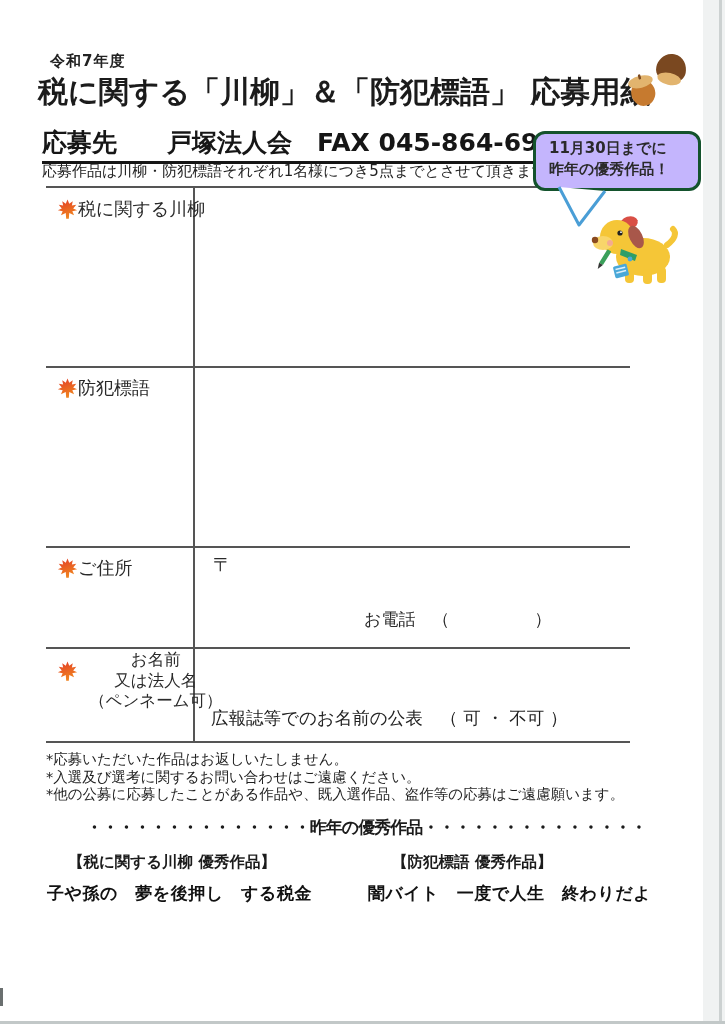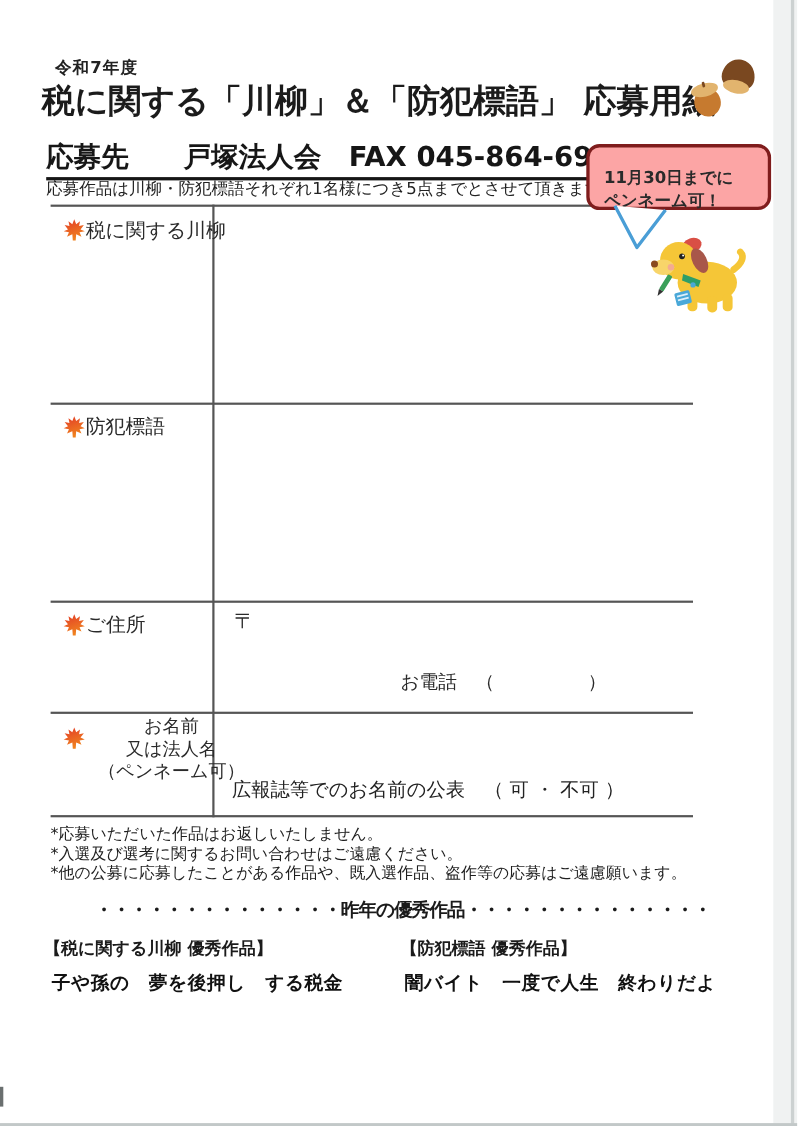--- a/index.html
+++ b/index.html
@@ -8,43 +8,43 @@
     font-family:"DejaVu Sans","Liberation Sans",sans-serif;color:#1f1f1f;
   }
   
   .fiscal-year{position:absolute;left:50px;top:52px;font-size:15px;font-weight:bold;letter-spacing:1px;color:#222;}
   .main-title{position:absolute;left:38px;top:72px;font-size:30px;font-weight:bold;letter-spacing:0px;color:#1b1b1b;white-space:nowrap;}
   .acorns{position:absolute;left:621px;top:50px;}
   .dest-line{position:absolute;left:42px;top:126px;font-size:25px;font-weight:bold;color:#161616;
     border-bottom:3px solid #161616;padding:0 6px 2px 0;white-space:nowrap;letter-spacing:0px;}
   .limit-note{position:absolute;left:42px;top:162px;font-size:15px;color:#222;white-space:nowrap;}
   
-  .bubble{position:absolute;left:533px;top:131px;width:168px;height:60px;background:#fca5a5;
-    border:3px solid #7f1d1d;border-radius:12px;z-index:5;box-sizing:border-box;
-    padding:17px 0 0 13px;font-size:15px;font-weight:bold;line-height:21px;color:#2a2a2a;}
+  .bubble{position:absolute;left:533px;top:131px;width:168px;height:60px;background:#c4b5fd;
+    border:3px solid #14532d;border-radius:12px;z-index:5;box-sizing:border-box;
+    padding:4px 0 0 13px;font-size:15px;font-weight:bold;line-height:21px;color:#2a2a2a;}
   .bubble-tail{position:absolute;left:553px;top:185px;z-index:6;}
   .dog{position:absolute;left:583px;top:205px;z-index:4;}
   
   .hline{position:absolute;left:46px;width:584px;height:2px;background:#555;}
   .vline{position:absolute;left:193px;top:186px;width:2px;height:557px;background:#555;}
   
   .row-label{position:absolute;display:flex;align-items:center;gap:0;font-size:18px;color:#2a2a2a;}
   .leaf{width:21px;height:22px;flex:0 0 auto;}
   .name-label{position:absolute;left:57px;top:650px;display:flex;gap:11px;}
   .name-label .lines{font-size:16.5px;line-height:20.5px;color:#2a2a2a;text-align:center;}
   .name-label .leaf{margin-top:10px;}
   
   .postal-mark{position:absolute;left:213px;top:552px;font-size:19px;color:#2a2a2a;}
   .phone-label{position:absolute;left:364px;top:608px;font-size:17px;color:#2a2a2a;white-space:nowrap;}
   .publish-label{position:absolute;left:211px;top:706px;font-size:17.5px;color:#222;white-space:nowrap;}
   
   .notes{position:absolute;left:46px;top:751px;font-size:14.5px;line-height:17.5px;color:#1e1e1e;}
   
   .ly-heading{position:absolute;left:0;top:816px;width:690px;text-align:center;font-size:17px;font-weight:bold;color:#1b1b1b;letter-spacing:-1px;padding-left:21px;}
-  .col-header{position:absolute;top:852px;font-size:15.5px;font-weight:bold;color:#1b1b1b;white-space:nowrap;}
+  .col-header{position:absolute;top:852px;font-size:15.5px;font-weight:bold;color:#1b1b1b;white-space:nowrap;margin-left:28px;}
   .col-header.left{left:40px;}
   .col-header.right{left:364px;}
   .col-work{position:absolute;top:882px;font-size:17px;font-weight:bold;color:#111;white-space:nowrap;letter-spacing:0.5px;}
   .col-work.left{left:47px;}
   .col-work.right{left:368px;}
   
   .edge-band{position:absolute;left:703px;top:0;width:22px;height:1024px;background:#f0f2f2;}
   .edge-line{position:absolute;left:719px;top:0;width:3px;height:1024px;background:#ccd1d1;}
   .bottom-line{position:absolute;left:0;top:1021px;width:725px;height:3px;background:#c2c8c8;}
   .left-tick{position:absolute;left:0;top:988px;width:3px;height:18px;background:#6a6f6f;}
@@ -79,21 +79,21 @@
       <ellipse cx="22" cy="31.5" rx="12.5" ry="6" fill="#e2b46e"></ellipse>
       <rect x="21" y="24" width="2.5" height="5" rx="1" fill="#7a4820"></rect>
     </g>
   </svg>
 
   <div class="dest-line">応募先　　戸塚法人会　FAX 045-864-6953</div>
   <div class="limit-note">応募作品は川柳・防犯標語それぞれ1名様につき5点までとさせて頂きます。</div>
 
   <div class="bubble">
     <div>11月30日までに</div>
-    <div>ペンネーム可！</div>
+    <div>昨年の優秀作品！</div>
   </div>
   <svg class="bubble-tail" width="56" height="46" viewBox="0 0 56 46">
     <path d="M6 2 L26 40 L52 6" fill="#ffffff" stroke="#4a9ed6" stroke-width="3" stroke-linejoin="round"></path>
   </svg>
 
   <svg class="dog" width="104" height="82" viewBox="0 0 104 82">
     <path d="M84 40 C92 34 94 28 90 24" stroke="#f5c637" stroke-width="6" fill="none" stroke-linecap="round"></path>
     <ellipse cx="60" cy="52" rx="27" ry="19" fill="#f5c637"></ellipse>
     <rect x="42" y="60" width="9" height="18" rx="4" fill="#f5c637"></rect>
     <rect x="60" y="64" width="9" height="15" rx="4" fill="#f5c637"></rect>

